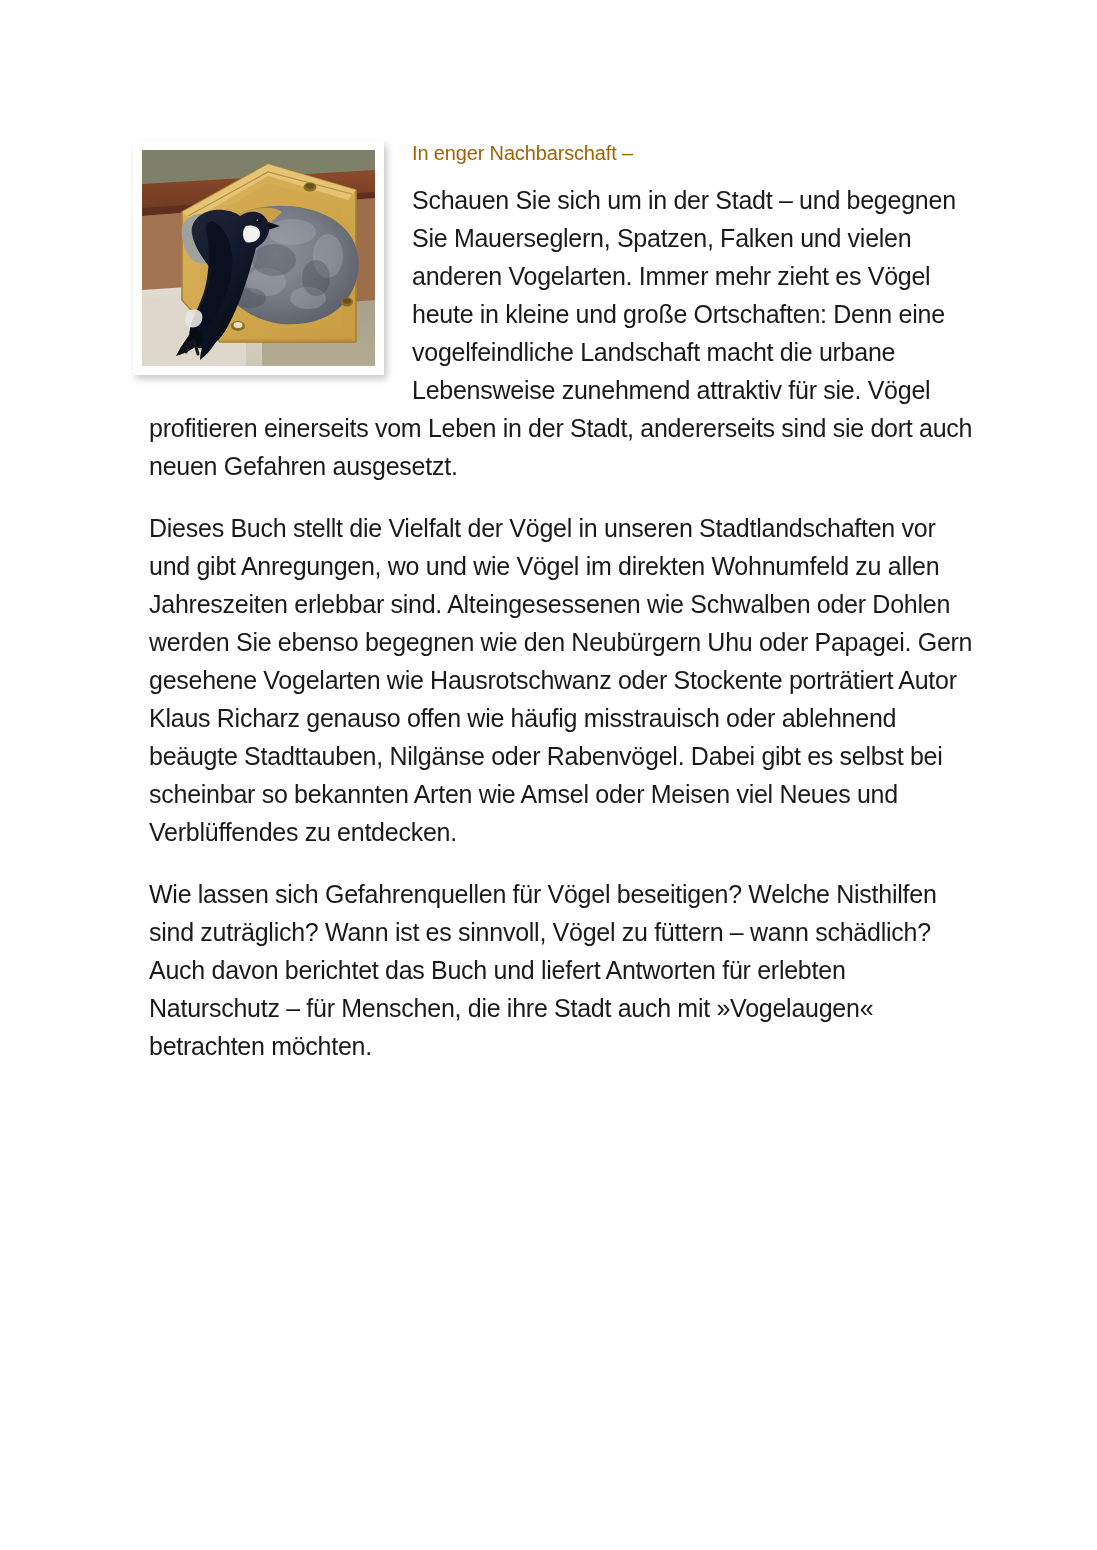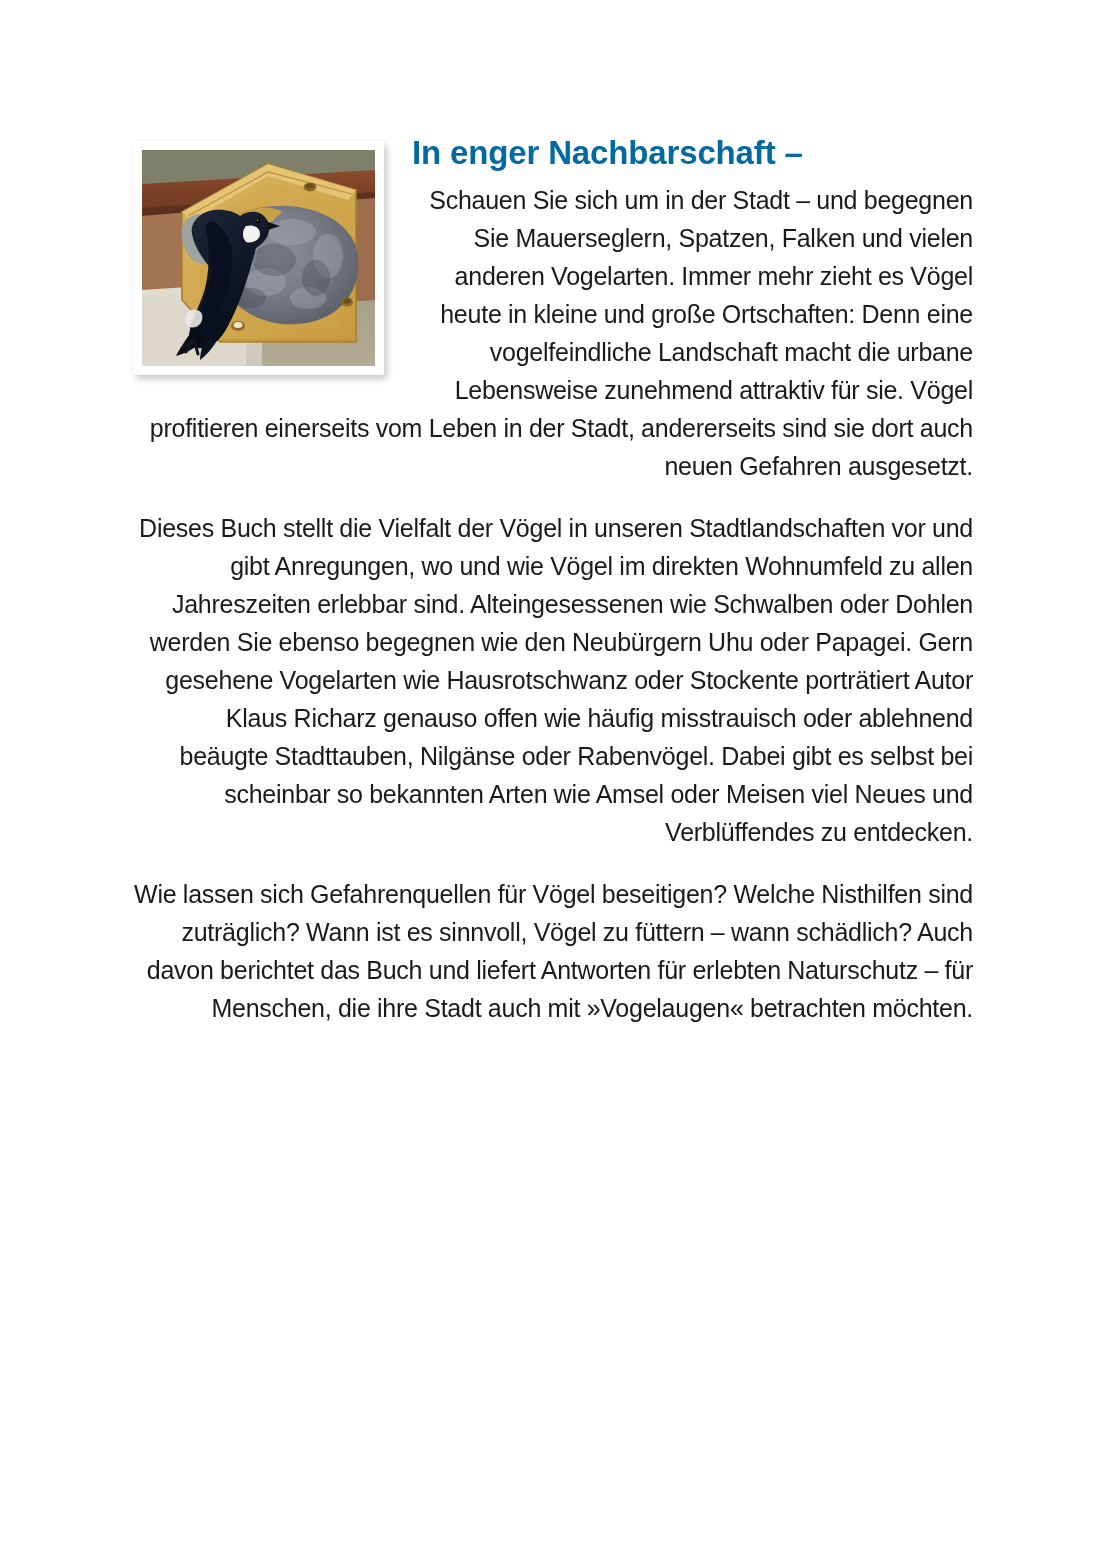--- a/index.html
+++ b/index.html
@@ -45,40 +45,40 @@
     position: relative;
     width: 233px;
     height: 216px;
     overflow: hidden;
     background: #cfc9bb;
   }
   .figure-photo svg { display: block; width: 100%; height: 100%; }
 
   
   .headline {
-    color: #0369a1;
-    font-weight: bold;
-    font-size: 33px;
+    color: #a16207;
+    font-weight: normal;
+    font-size: 20px;
     line-height: 34px;
     letter-spacing: -0.15px;
     margin: 0 0 11px 0;
     font-family: "Liberation Sans", "DejaVu Sans", sans-serif;
   }
   .headline .hl-line { display: block; white-space: nowrap; }
 
   
   .para {
     color: #1a1a1a;
     font-size: 25px;
     line-height: 38px;
-    margin: 0 0 24px 0;
+    margin: 0 0 24px 16px;
     letter-spacing: -0.25px;
     word-spacing: -0.2px;
     font-family: "Liberation Sans", "DejaVu Sans", sans-serif;
-    text-align: right;
+    text-align: left;
   }
   .para:last-child { margin-bottom: 0; }
   .para-lead { margin-bottom: 24px; }
 
   .clearfix::after { content: ""; display: block; clear: both; }
 </style>
 </head>
 <body>
 
 <div class="page">

